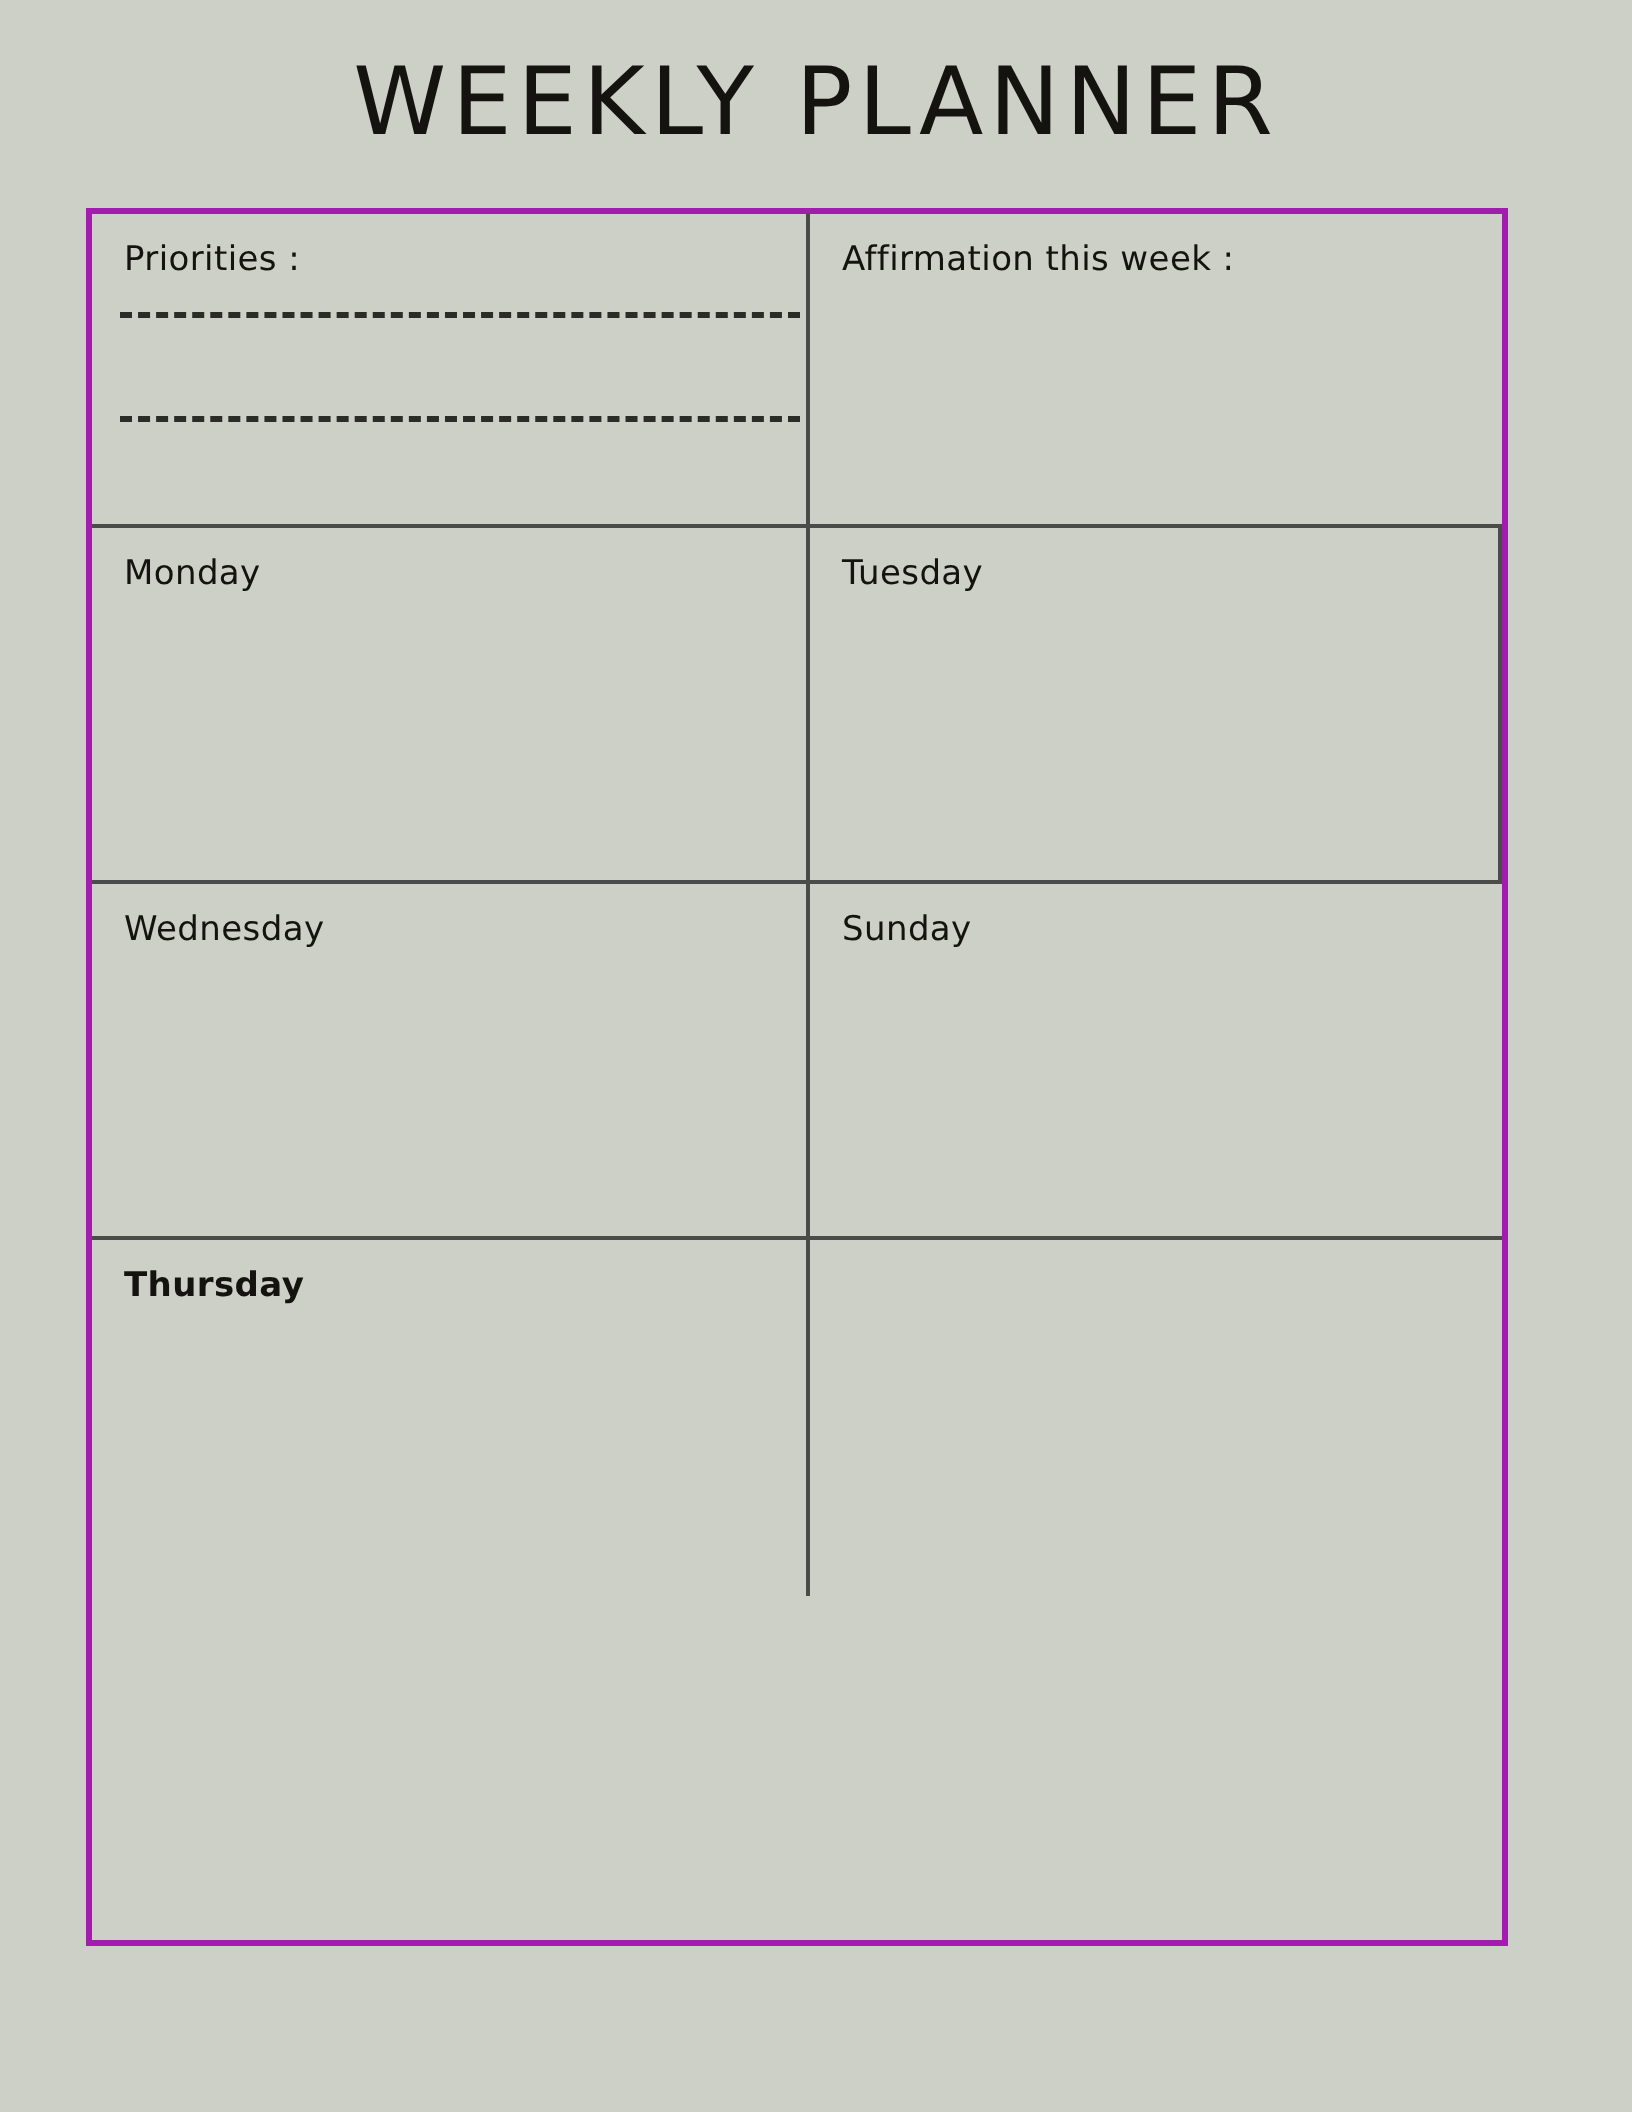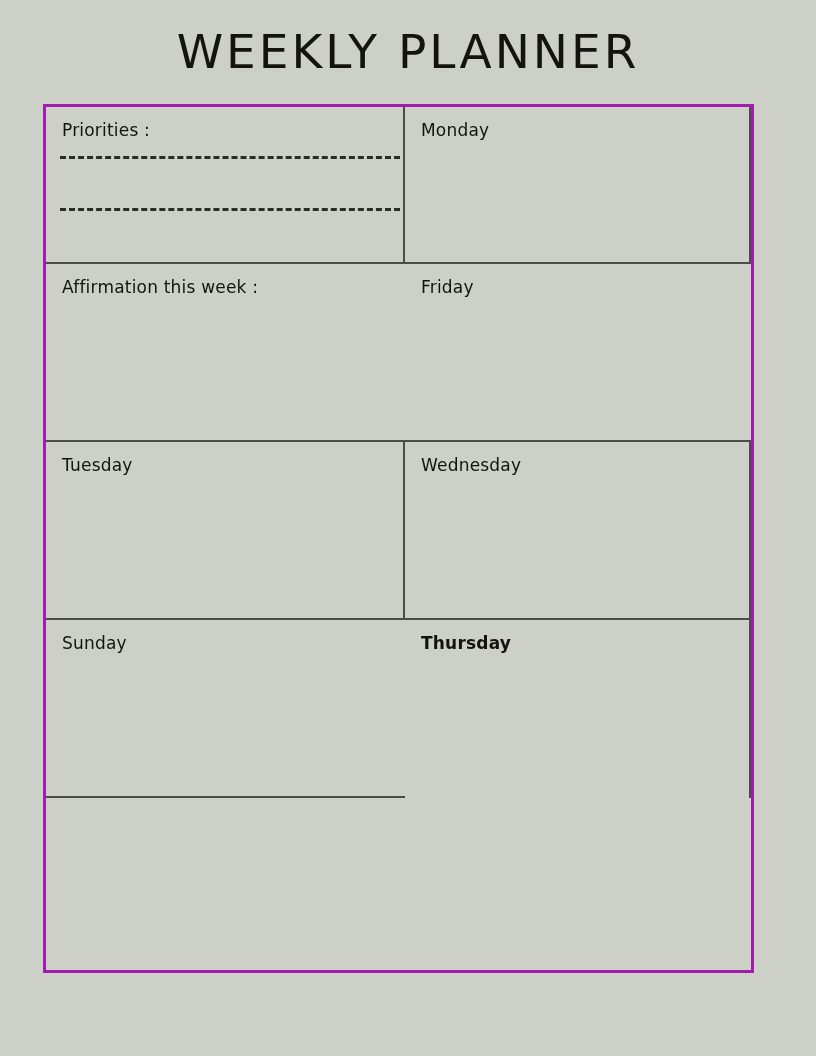--- a/index.html
+++ b/index.html
@@ -85,29 +85,26 @@
 
   <div class="title">WEEKLY PLANNER</div>
 
   <div class="grid">
 
     <div class="cell">
       <div class="label">Priorities :</div>
       <div class="dashes prio-line1"></div>
       <div class="dashes prio-line2"></div>
     </div>
-    <div class="cell">
-      <div class="label">Monday</div>
-    </div>
-
     <div class="cell col2">
       <div class="label">Affirmation this week :</div>
     </div>
-    <div class="cell col2">
-      <div class="label">Friday</div>
+
+    <div class="cell">
+      <div class="label">Monday</div>
     </div>
 
     <div class="cell">
       <div class="label">Tuesday</div>
     </div>
 
     <div class="cell">
       <div class="label">Wednesday</div>
     </div>
     <div class="cell col2">

